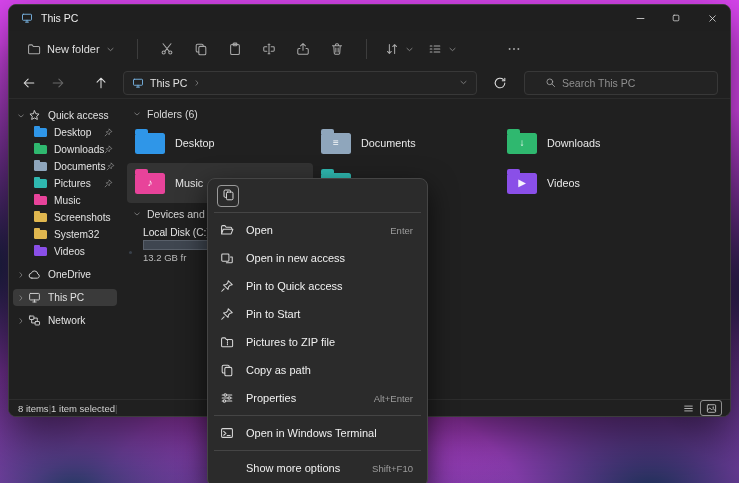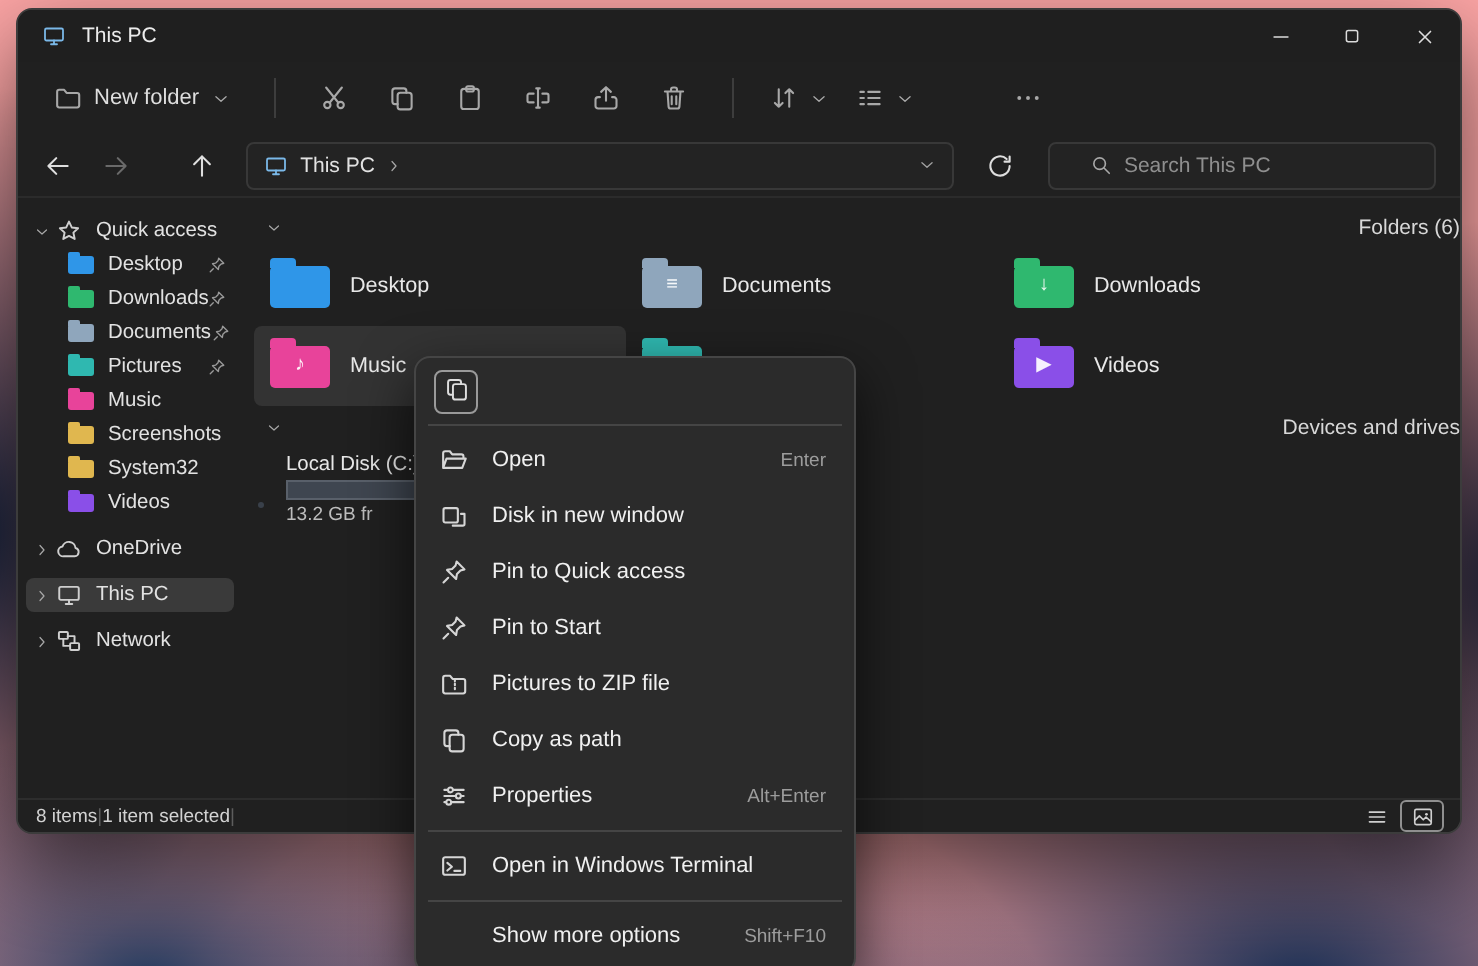--- a/index.html
+++ b/index.html
@@ -1,17 +1,17 @@
 <!DOCTYPE html>
 <html><head>
 <meta charset="utf-8">
 <style>
   *{margin:0;padding:0;box-sizing:border-box;font-family:"Liberation Sans","DejaVu Sans",sans-serif;}
   html,body{background:#000;}
-  .desktop{position:relative;width:739px;height:483px;overflow:hidden;background:#fca5a5;}
+  .desktop{position:relative;width:739px;height:483px;overflow:hidden;background:#d946ef;}
   .desktop::before{content:"";position:absolute;inset:0;background:
     radial-gradient(ellipse 300px 210px at 10% 102%, #20395e 0%, rgba(32,57,94,0) 62%),
     radial-gradient(ellipse 340px 230px at 42% 110%, #142747 0%, rgba(20,39,71,0) 65%),
     radial-gradient(ellipse 420px 280px at 88% 102%, #1b3055 0%, rgba(27,48,85,0) 60%),
     radial-gradient(ellipse 220px 320px at -2% 55%, #0e1c36 0%, rgba(14,28,54,0) 70%),
     radial-gradient(ellipse 200px 260px at 103% 60%, #0c1830 0%, rgba(12,24,48,0) 70%);}
   
   .window{position:absolute;left:8px;top:4px;width:723px;height:413px;background:#202020;
     border:1px solid #3c3c3c;border-radius:8px;box-shadow:0 18px 45px rgba(0,0,0,.6);
     display:flex;flex-direction:column;overflow:hidden;z-index:1;}
@@ -43,21 +43,21 @@
   .side-item{height:17px;display:flex;align-items:center;margin:0 4px;padding:0 4px;border-radius:4px;font-size:10.2px;color:#e2e2e2;white-space:nowrap;}
   .side-item .chev{width:11px;flex:none;display:inline-flex;color:#a8a8a8;}
   .side-item .ic{width:15px;flex:none;display:inline-flex;margin-right:5px;color:#cfcfcf;}
   .side-item.child{padding-left:21px;}
   .side-item.group-gap{margin-top:6px;}
   .side-item.selected{background:#3a3a3a;}
   .side-item .pin{margin-left:auto;color:#9a9a9a;display:inline-flex;}
   .mini-folder{width:13px;height:9px;border-radius:1.5px;position:relative;display:inline-block;}
   .mini-folder::before{content:"";position:absolute;top:-2.5px;left:0;width:6px;height:3px;border-radius:1px 1px 0 0;background:inherit;}
   .content{flex:1;padding:6px 0 0 6px;background:#202020;min-width:0;}
-  .section-head{display:flex;align-items:center;gap:6px;height:18px;padding-left:6px;color:#d8d8d8;font-size:10.5px;justify-content:space-between;}
+  .section-head{display:flex;align-items:center;gap:6px;height:18px;padding-left:6px;color:#d8d8d8;font-size:10.5px;}
   .section-head .chev{display:inline-flex;color:#a8a8a8;}
   .tiles{display:grid;grid-template-columns:repeat(3,186px);margin-bottom:2px;}
   .tile{height:40px;display:flex;align-items:center;gap:10px;padding:0 8px;border-radius:4px;}
   .tile.selected{background:#333333;}
   .tile-label{font-size:10.8px;color:#e8e8e8;}
   .folder-ic{width:30px;height:21px;flex:none;border-radius:2.5px;position:relative;display:flex;align-items:center;justify-content:center;}
   .folder-ic::before{content:"";position:absolute;top:-4px;left:0;width:13px;height:5px;border-radius:2px 2px 0 0;background:inherit;}
   .folder-glyph{font-size:10px;color:rgba(255,255,255,.92);line-height:1;}
   .drive-tile{width:186px;height:44px;display:flex;align-items:center;gap:8px;padding:0 8px;border-radius:4px;}
   .drive-ic{flex:none;}
@@ -508,21 +508,21 @@
           <span>Open</span>
           <span class="mi-short">Enter</span>
         </div>
         <div class="menu-item">
           <span class="mi-ic">
             <svg width="14" height="14" viewBox="0 0 16 16" fill="none" stroke="currentColor" stroke-width="1.2" stroke-linecap="round" stroke-linejoin="round">
               <rect x="2" y="3.5" width="8.2" height="8.2" rx="1"></rect>
               <path d="M12 6.8h2v5.7a1 1 0 0 1-1 1H7.3"></path>
             </svg>
           </span>
-          <span>Disk in new window</span>
+          <span>Open in new access</span>
         </div>
         <div class="menu-item">
           <span class="mi-ic">
             <svg width="14" height="14" viewBox="0 0 16 16" fill="none" stroke="currentColor" stroke-width="1.2" stroke-linecap="round" stroke-linejoin="round">
               <path d="M9.5 2l4.5 4.5-2.3.6-2 2-.5 2.9-5.2-5.2 2.9-.5 2-2z"></path>
               <path d="M4.7 11.3L2 14"></path>
             </svg>
           </span>
           <span>Pin to Quick access</span>
         </div>

